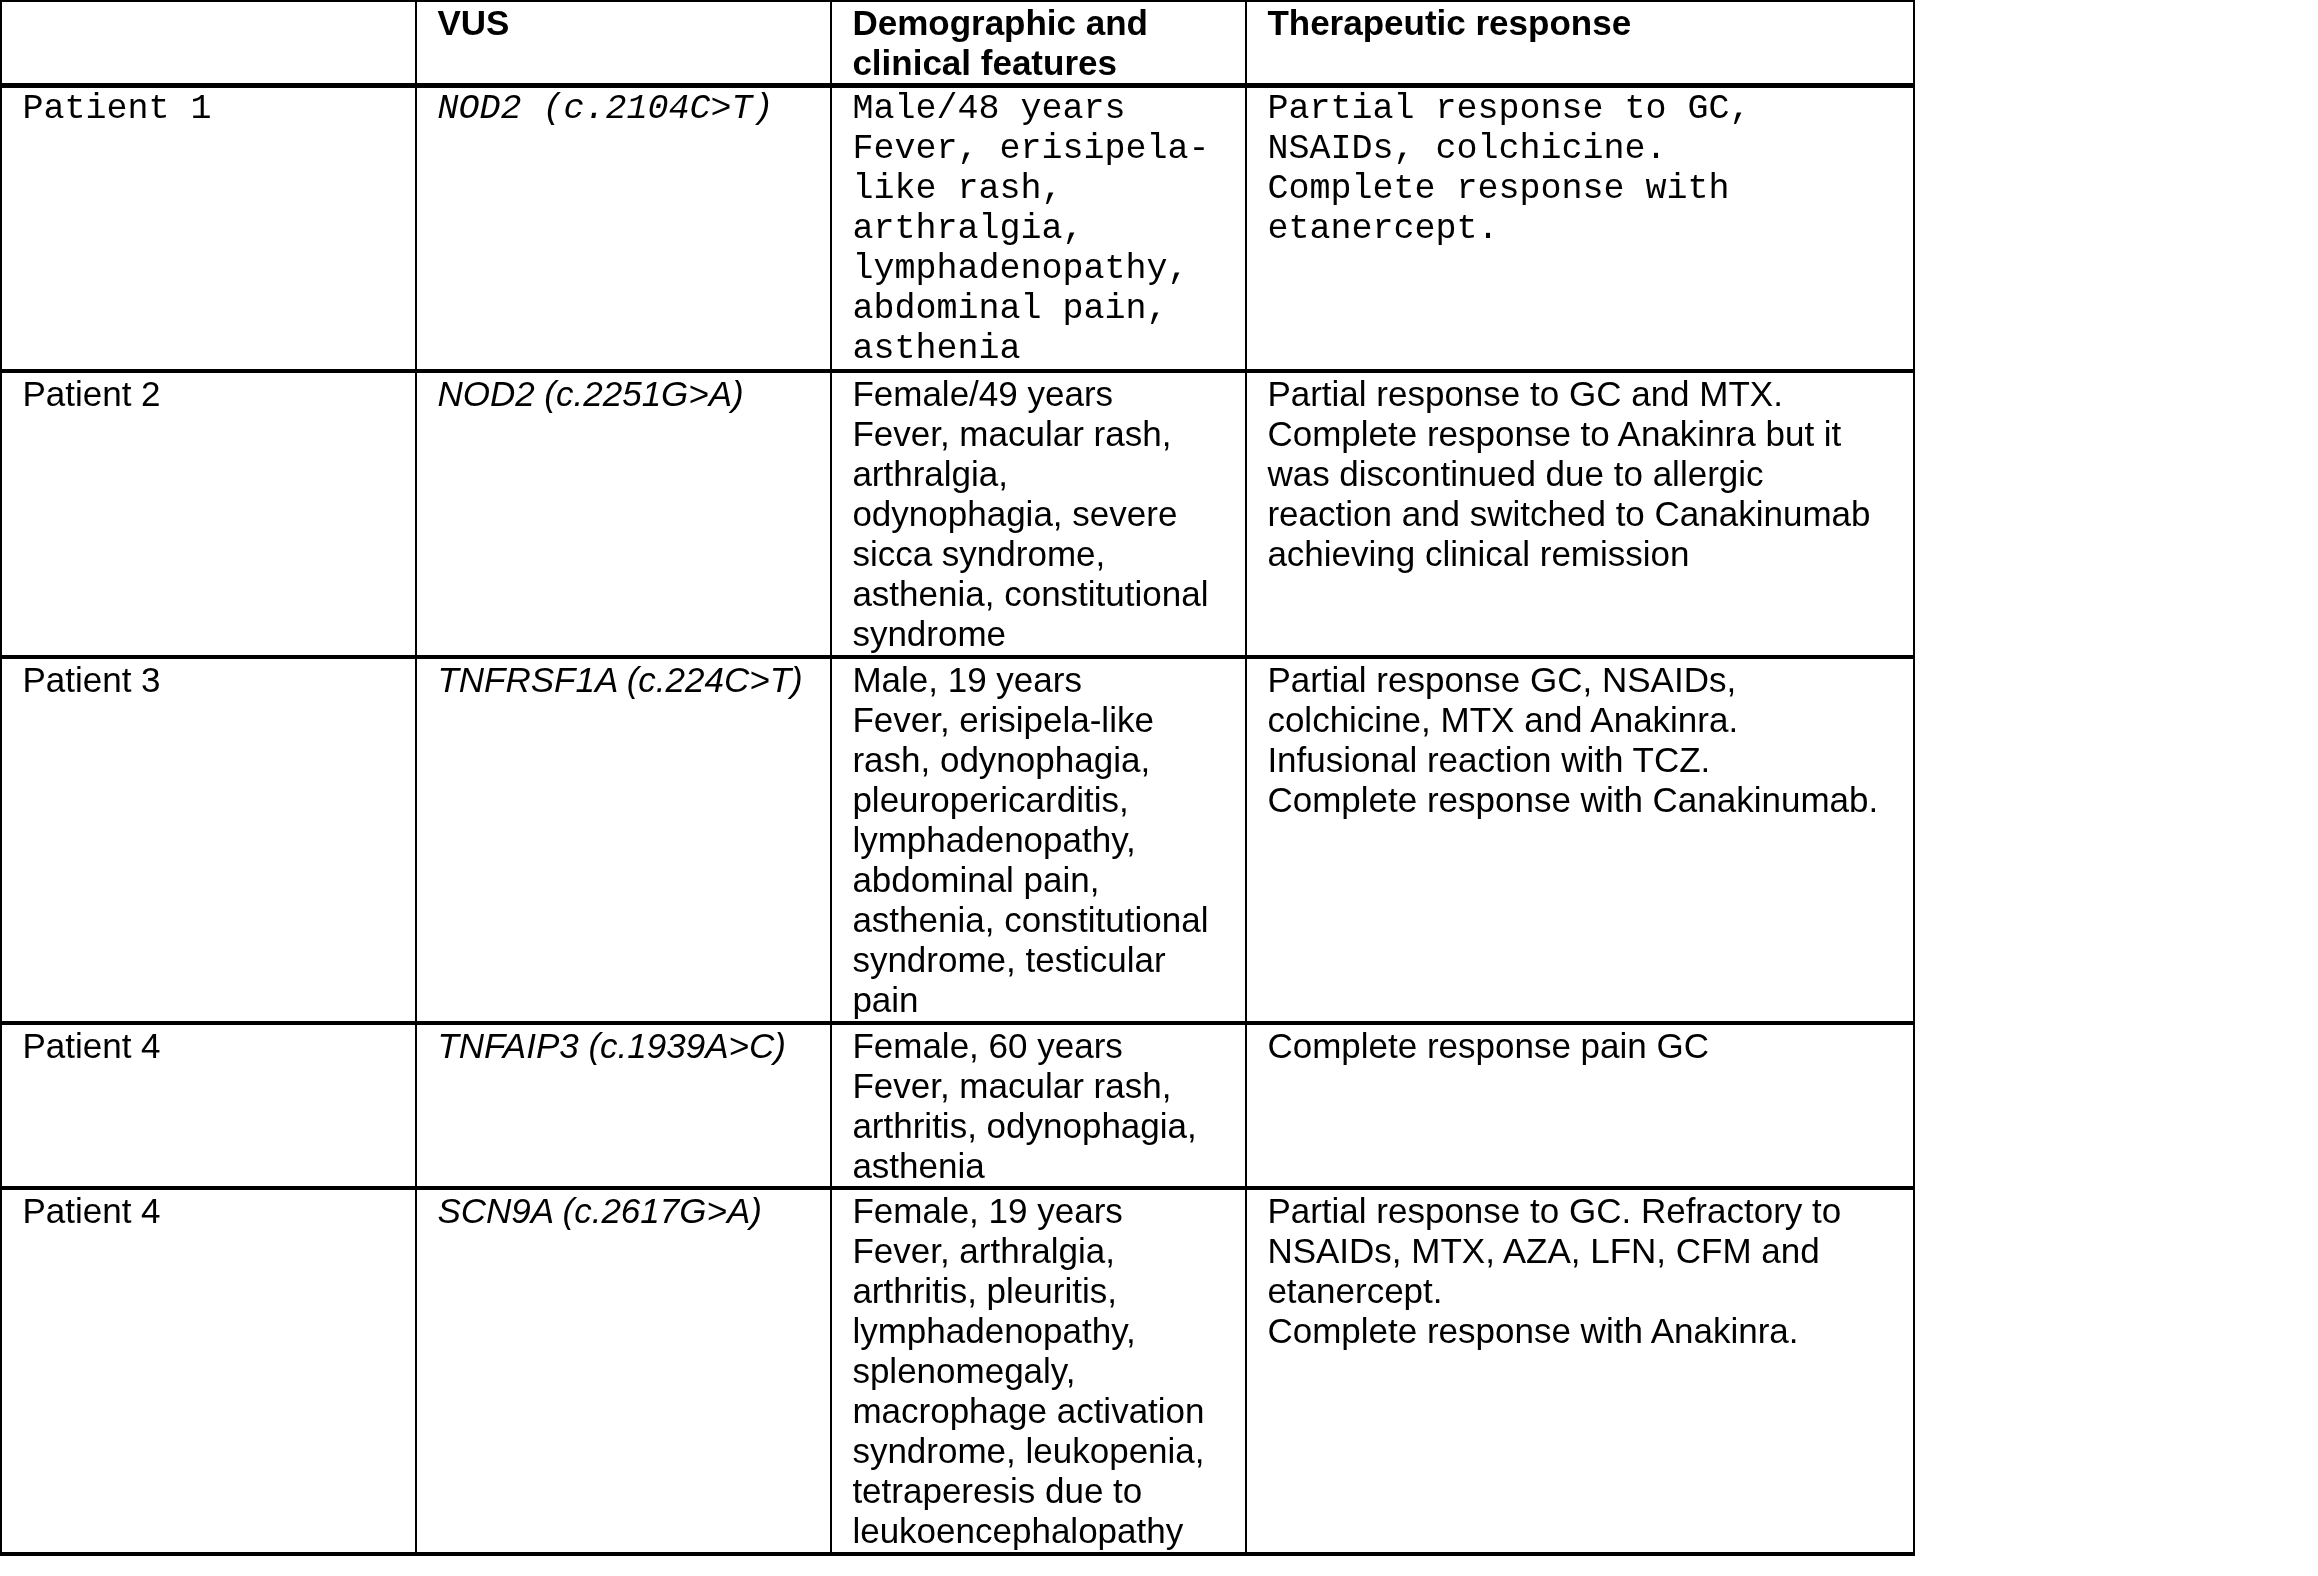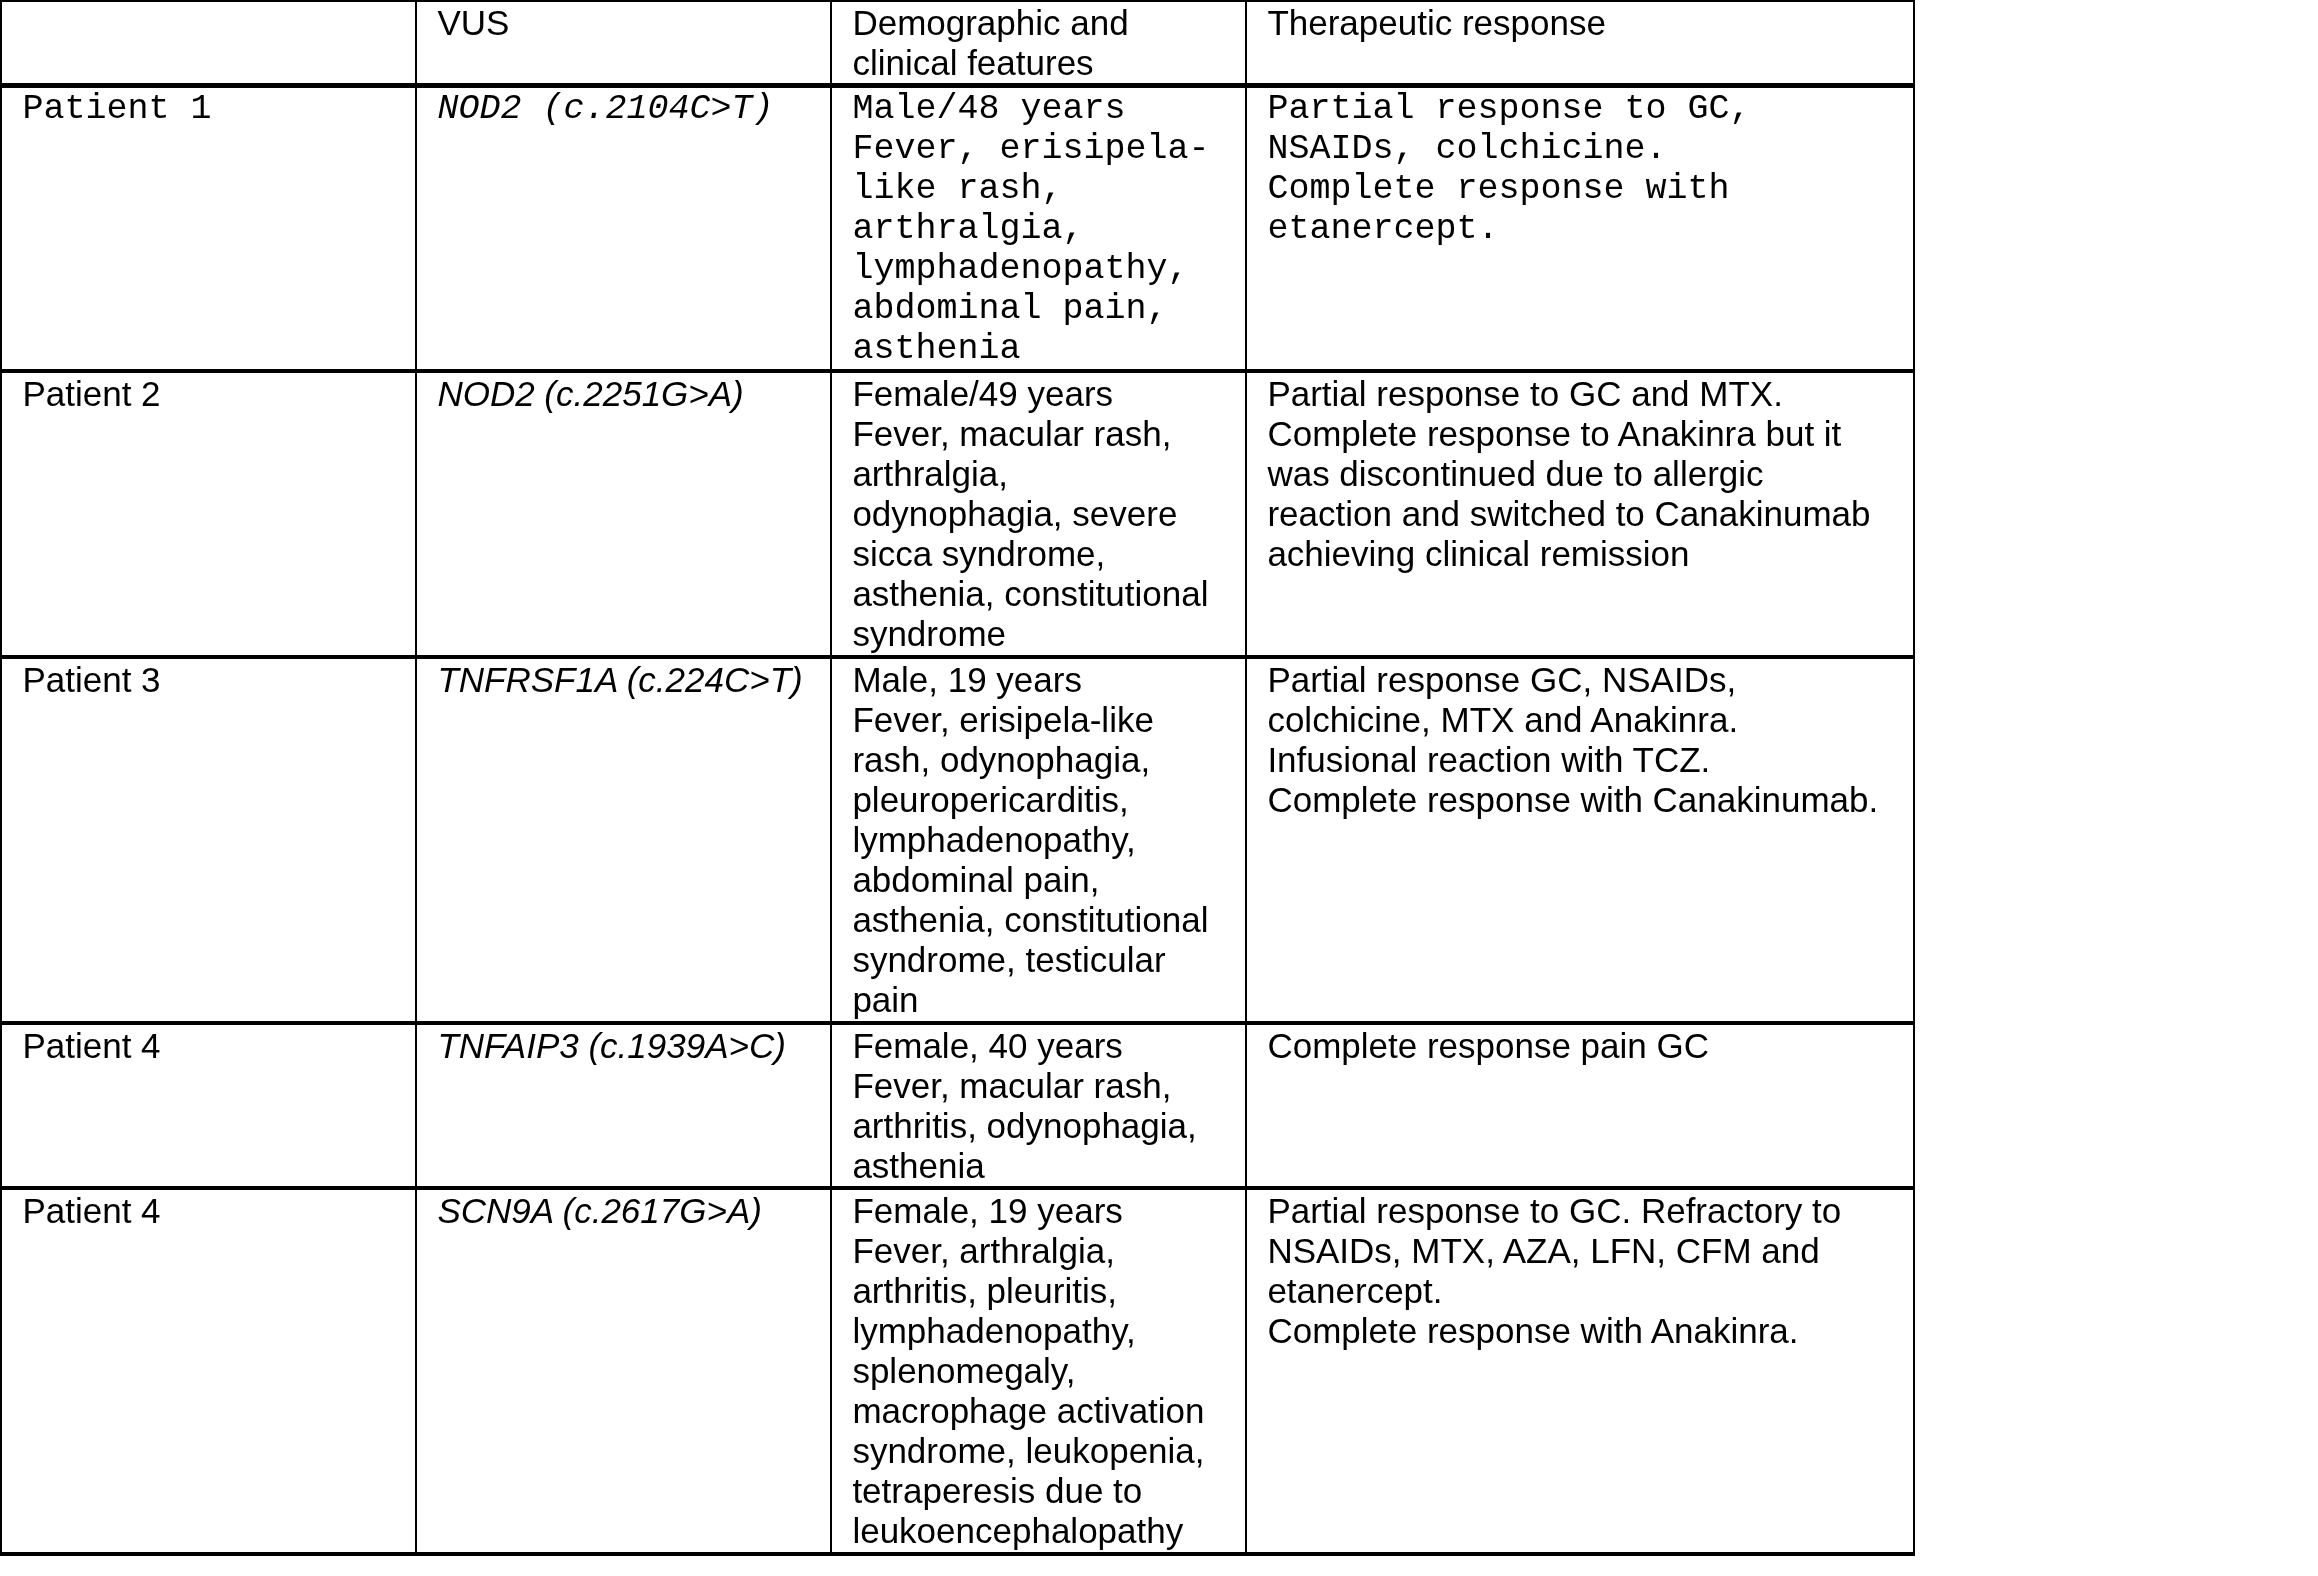--- a/index.html
+++ b/index.html
@@ -8,21 +8,21 @@
   table.vus-table { position: absolute; left: 0; top: 0; border-collapse: collapse;
          table-layout: fixed; width: 1914px; }
   table.vus-table col.c0 { width: 415px; }
   table.vus-table col.c1 { width: 415px; }
   table.vus-table col.c2 { width: 415px; }
   table.vus-table col.c3 { width: 668px; }
   table.vus-table td, table.vus-table th {
     border: 2.3px solid #000; vertical-align: top; text-align: left;
     padding: 0.9px 18.5px 0 20.4px; font-size: 35px; line-height: 40px;
     font-weight: normal; white-space: normal; }
-  table.vus-table th { font-weight: normal; }
+  table.vus-table th { font-weight: bold; }
   tr.header-row { height: 83px; }
   tr.header-row th { border-bottom-width: 5.6px; }
   tr.row-1 { height: 245px; font-family: Liberation Mono, monospace; }
   tr.row-2 { height: 286px; }
   tr.row-3 { height: 366px; }
   tr.row-4 { height: 164px; margin-top: 7px; }
   tr.row-5 { height: 366px; }
   tr.patient-row td { border-bottom-width: 4.6px; }
   td.patient-label { font-weight: bold; }
   td.vus-cell { font-style: italic; }
@@ -81,21 +81,21 @@
       <td>
         <span class="line">Partial response GC, NSAIDs, colchicine, MTX and Anakinra.</span>
         <span class="line">Infusional reaction with TCZ.</span>
         <span class="line">Complete response with Canakinumab.</span>
       </td>
     </tr>
     <tr class="patient-row row-4">
       <td class="patient-label">Patient 4</td>
       <td class="vus-cell">TNFAIP3 (c.1939A&gt;C)</td>
       <td>
-        <span class="line">Female, 40 years</span>
+        <span class="line">Female, 60 years</span>
         <span class="line">Fever, macular rash, arthritis, odynophagia, asthenia</span>
       </td>
       <td>
         <span class="line">Complete response pain GC</span>
       </td>
     </tr>
     <tr class="patient-row row-5">
       <td class="patient-label">Patient 4</td>
       <td class="vus-cell">SCN9A (c.2617G&gt;A)</td>
       <td>

